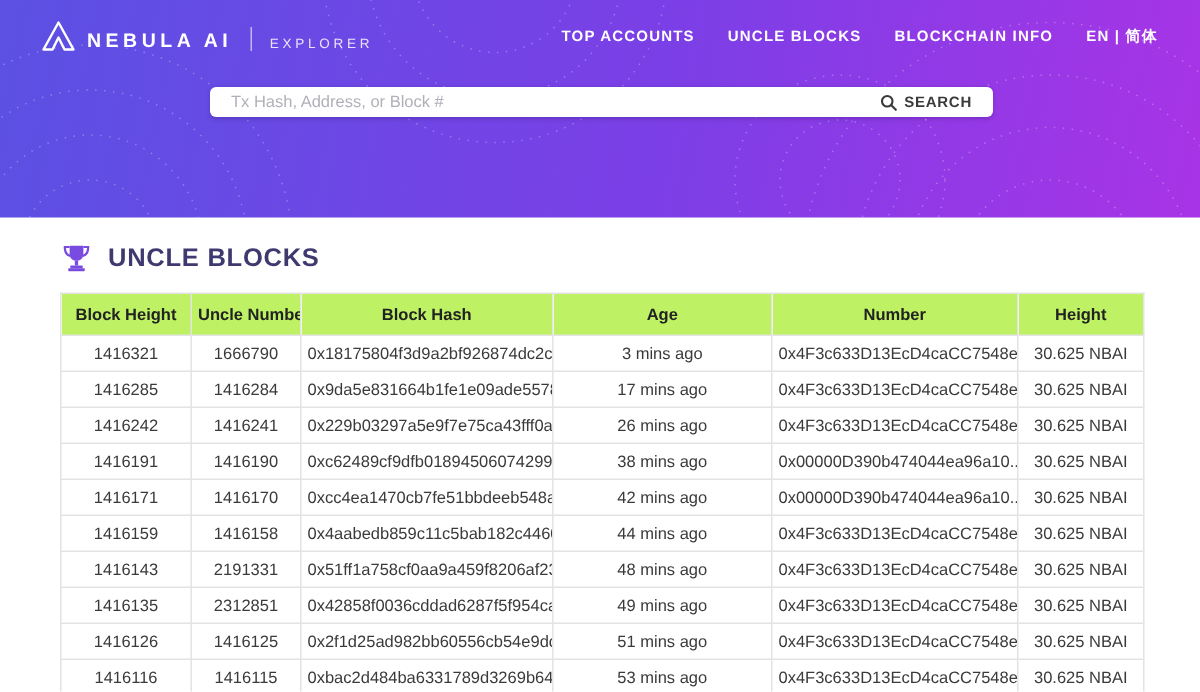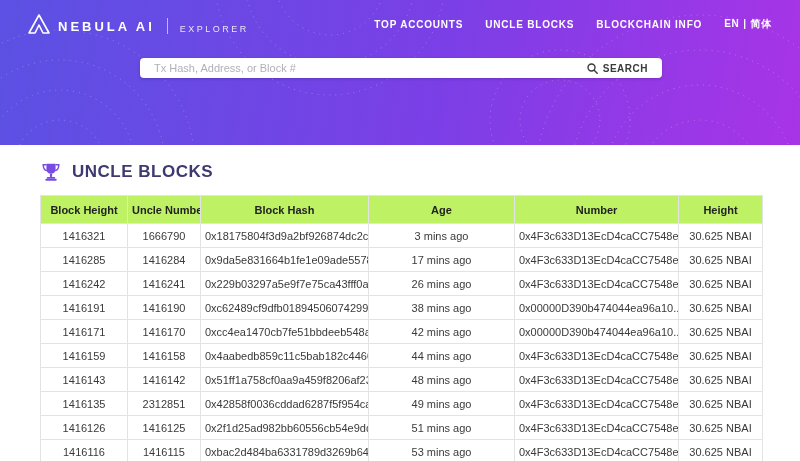--- a/index.html
+++ b/index.html
@@ -224,21 +224,21 @@
         <tr>
           <td>1416159</td>
           <td>1416158</td>
           <td>0x4aabedb859c11c5bab182c4460f...</td>
           <td>44 mins ago</td>
           <td>0x4F3c633D13EcD4caCC7548e...</td>
           <td>30.625 NBAI</td>
         </tr>
         <tr>
           <td>1416143</td>
-          <td>1416142</td>
+          <td>2191331</td>
           <td>0x51ff1a758cf0aa9a459f8206af238...</td>
           <td>48 mins ago</td>
           <td>0x4F3c633D13EcD4caCC7548e...</td>
           <td>30.625 NBAI</td>
         </tr>
         <tr>
           <td>1416135</td>
           <td>2312851</td>
           <td>0x42858f0036cddad6287f5f954ca7f...</td>
           <td>49 mins ago</td>

